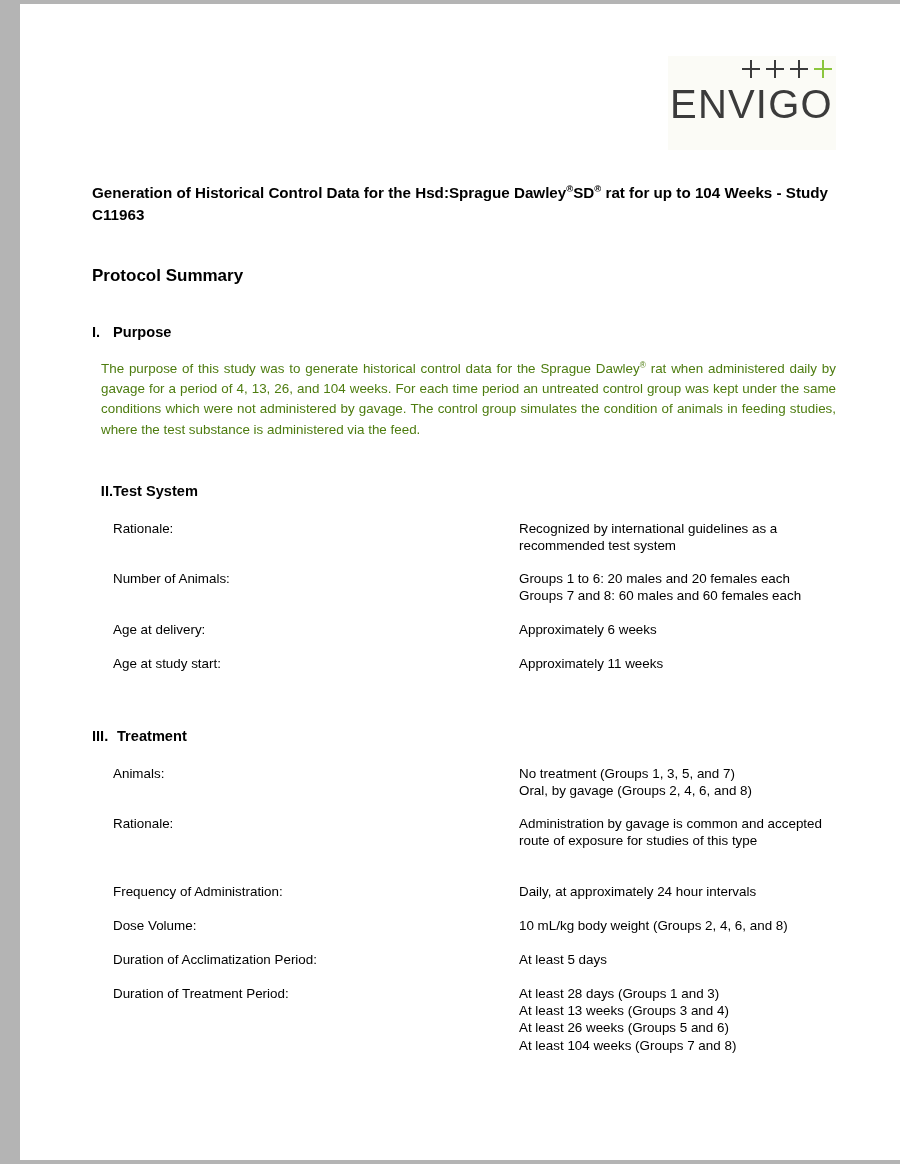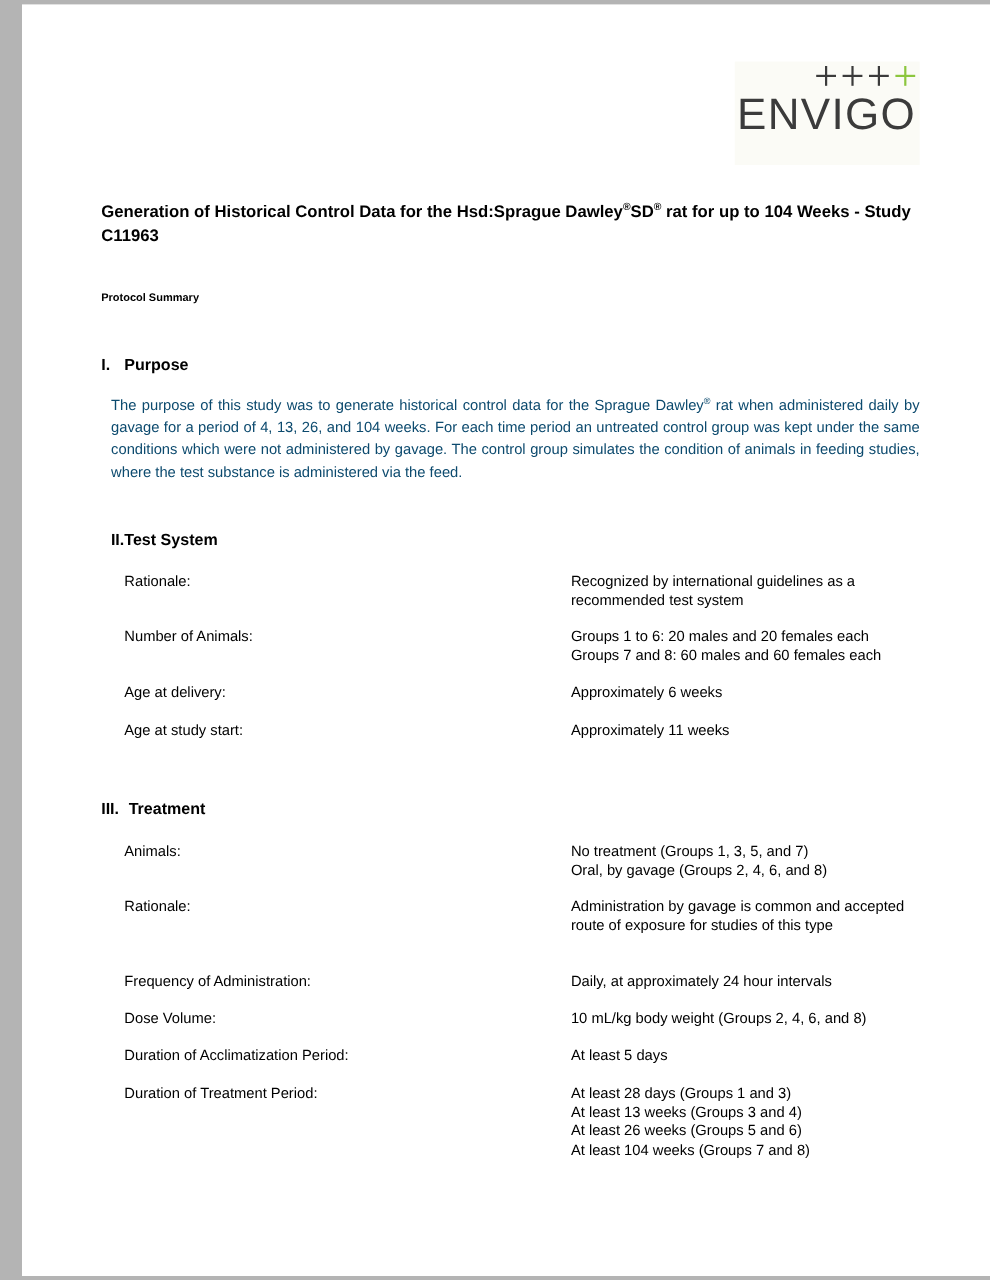--- a/index.html
+++ b/index.html
@@ -87,21 +87,21 @@
   sup {
     font-size: 0.62em;
     vertical-align: super;
     line-height: 0;
   }
 
   #protocol-summary {
     position: absolute;
     left: 72px;
     top: 262px;
-    font-size: 10px;
+    font-size: 17px;
     font-weight: bold;
     color: #000;
   }
 
   .section-heading {
     position: absolute;
     left: 72px;
     font-size: 14.6px;
     font-weight: bold;
     color: #000;
@@ -118,21 +118,21 @@
   #treatment-heading .numeral { min-width: 25px; }
 
   #purpose-text {
     position: absolute;
     left: 81px;
     top: 355px;
     width: 735px;
     font-size: 13.4px;
     line-height: 20.2px;
     text-align: justify;
-    color: #0c4a6e;
+    color: #4d7c0f;
   }
 
   .row {
     position: absolute;
     left: 93px;
     width: 723px;
     font-size: 13.4px;
     line-height: 17.2px;
     color: #000;
   }

